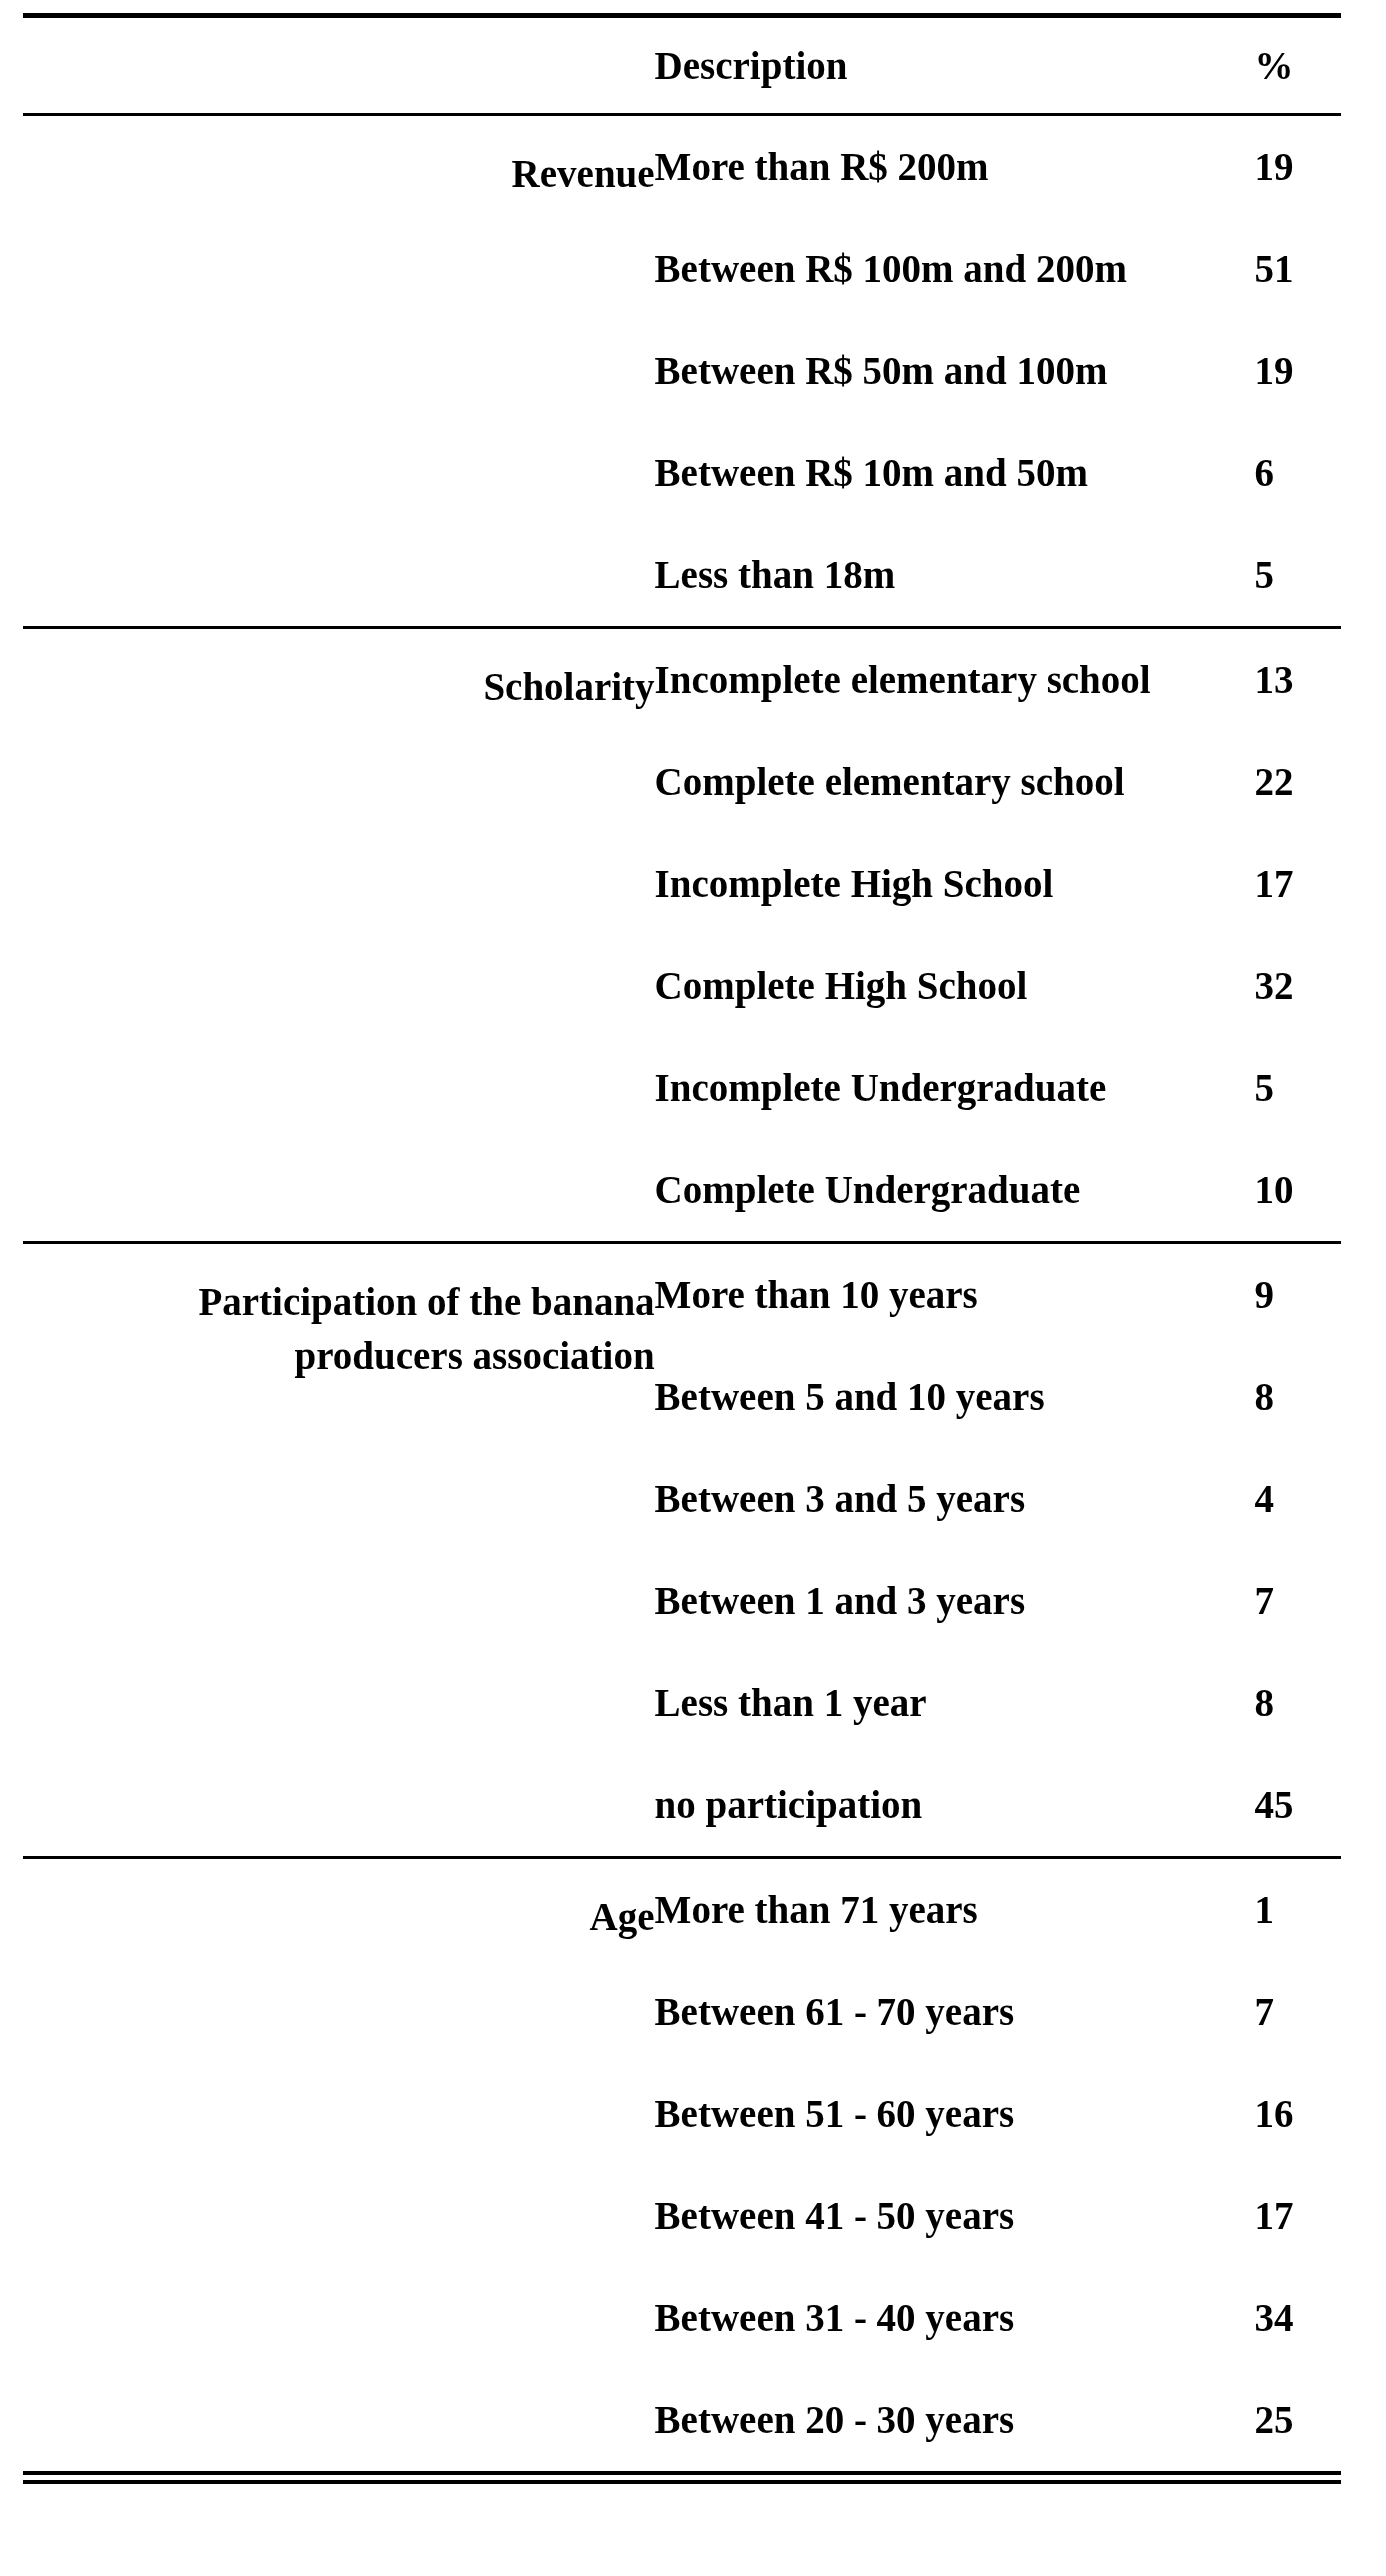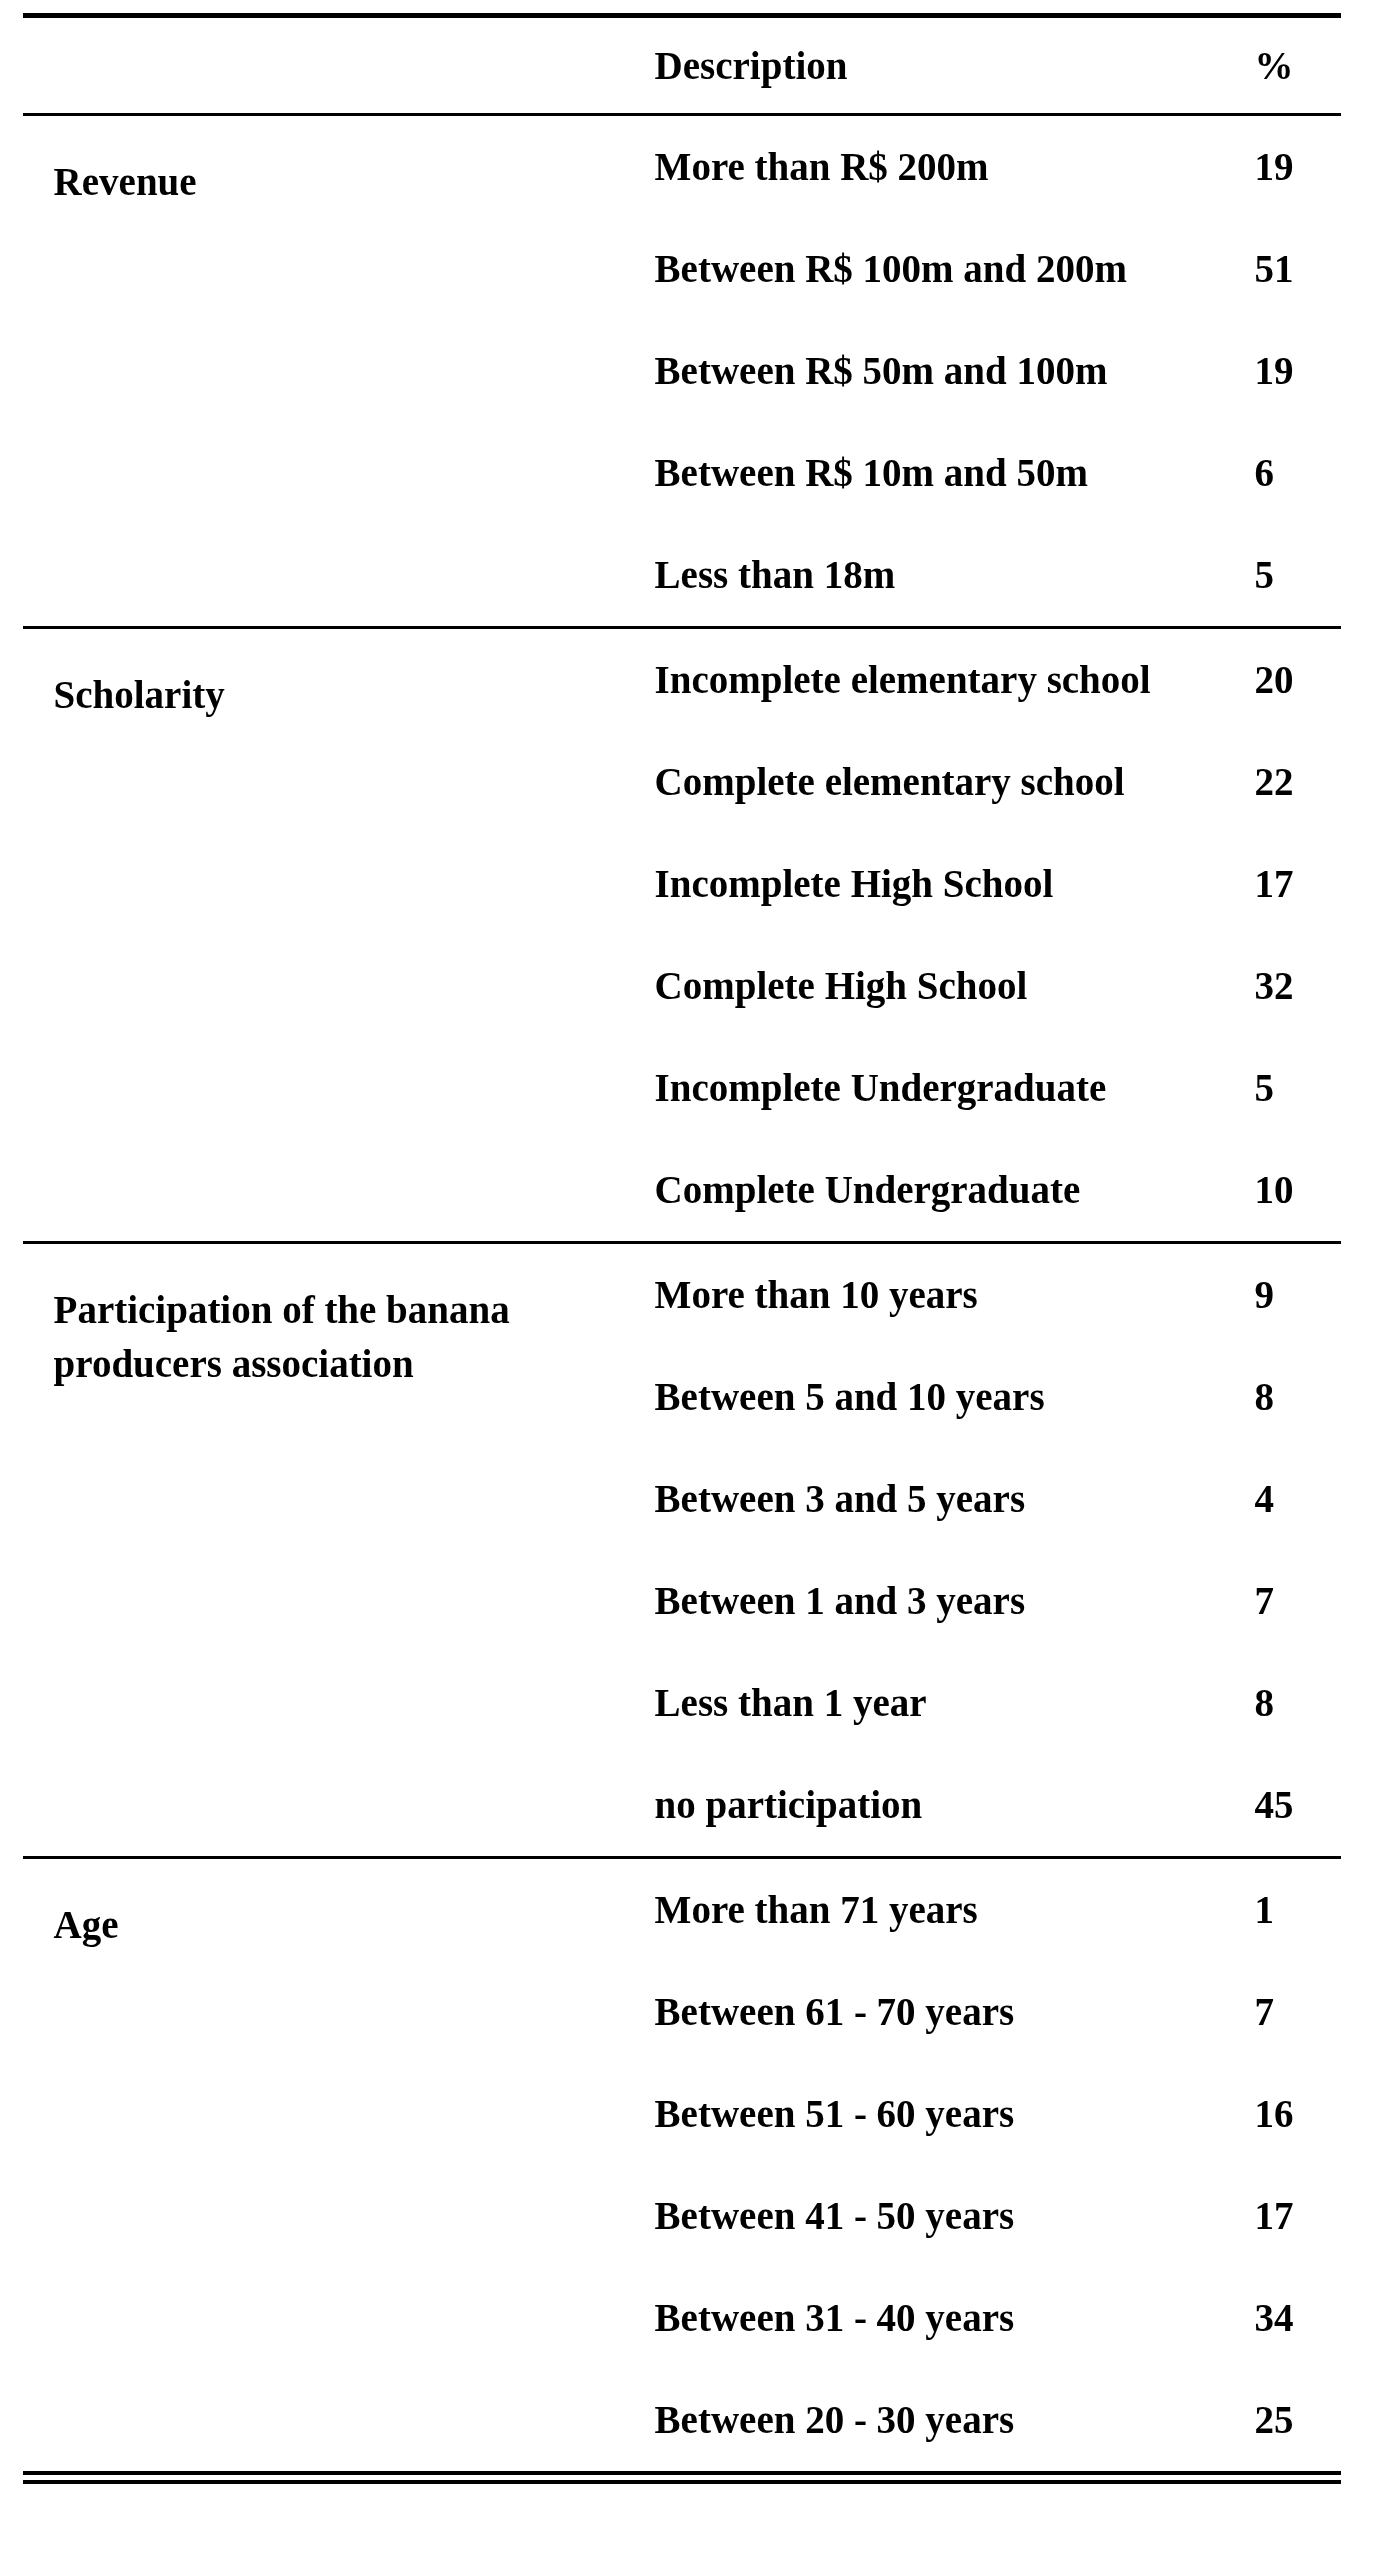--- a/index.html
+++ b/index.html
@@ -43,21 +43,22 @@
     font-weight: bold;
     border-bottom: 3.7px solid #000000;
     padding: 23px 0 23px 0;
     margin-left: 16px;
   }
   td.cat {
     font-weight: bold;
     vertical-align: top;
     padding-left: 31px;
     line-height: 54px;
-    padding-top: 39px;
+    padding-top: 31px;
+    text-align: right;
   }
   th.cat { padding-left: 31px; }
   td.desc, td.pct {
     vertical-align: middle;
   }
   tbody tr.section-start td {
     border-top: 3.7px solid #000000;
   }
 </style>
 </head>
@@ -95,21 +96,21 @@
           <td class="desc">Between R$ 10m and 50m</td>
           <td class="pct">6</td>
         </tr>
         <tr>
           <td class="desc">Less than 18m</td>
           <td class="pct">5</td>
         </tr>
         <tr class="section-start">
           <td class="cat" rowspan="6">Scholarity</td>
           <td class="desc">Incomplete elementary school</td>
-          <td class="pct">20</td>
+          <td class="pct">13</td>
         </tr>
         <tr>
           <td class="desc">Complete elementary school</td>
           <td class="pct">22</td>
         </tr>
         <tr>
           <td class="desc">Incomplete High School</td>
           <td class="pct">17</td>
         </tr>
         <tr>

